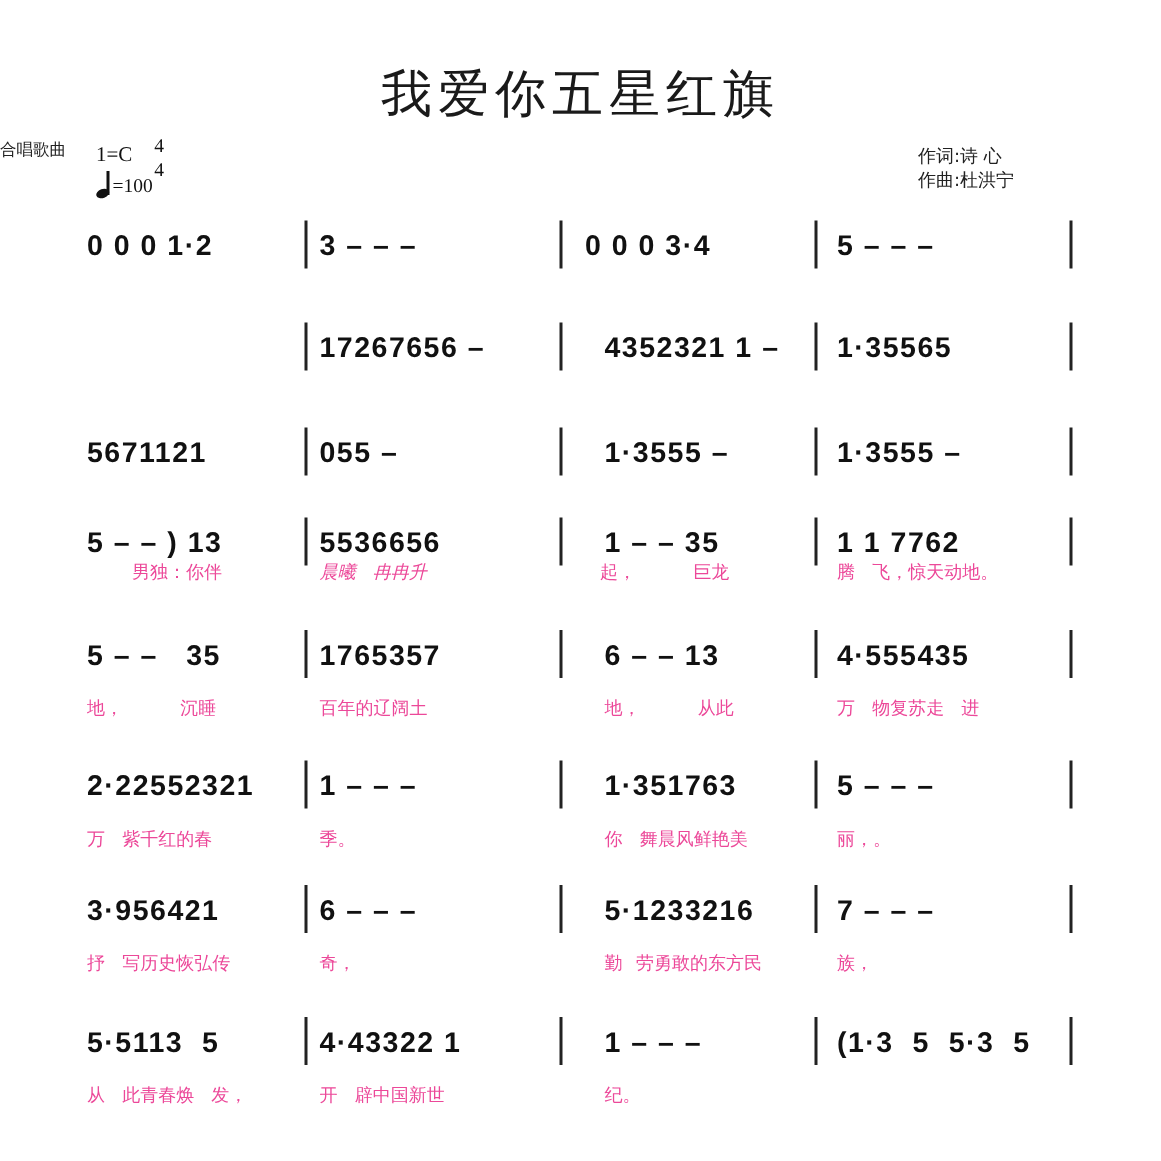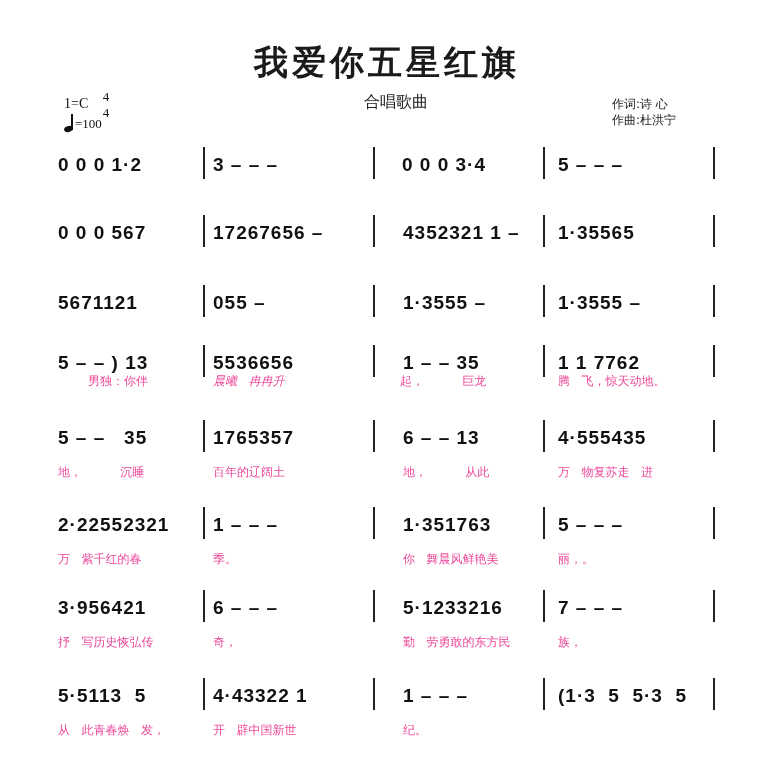--- a/index.html
+++ b/index.html
@@ -1,20 +1,20 @@
 <!DOCTYPE html>
 <html><head>
 <meta charset="utf-8">
 <style>
   html, body { margin: 0; padding: 0; background: #ffffff; }
   body { width: 774px; height: 774px; position: relative; overflow: hidden;
          font-family: "DejaVu Sans", sans-serif; color: #111; }
   .title { position: absolute; left: 0; width: 774px; top: 40px; text-align: center;
-           font-family: "DejaVu Serif", serif; font-size: 34px; letter-spacing: 4px; font-weight: bold; color: #1a1a1a; }
-  .subtitle { position: absolute; left: 0; width: 734px; top: 92px; text-align: center; font-size: 16px; color: #222; margin-left: 29px; }
+           font-family: "DejaVu Serif", serif; font-size: 34px; letter-spacing: 4px; font-weight: normal; color: #1a1a1a; }
+  .subtitle { position: absolute; left: 0; width: 734px; top: 92px; font-size: 11px; color: #222; }
   .key { position: absolute; left: 64px; top: 96px; font-family: "Liberation Serif", serif; font-size: 14px; }
   .timesig { position: absolute; left: 101px; top: 89px; font-family: "Liberation Serif", serif; font-size: 13px; line-height: 16px; text-align: center; width: 10px; }
   .tempo { position: absolute; left: 64px; top: 114px; font-family: "Liberation Serif", serif; font-size: 13px; display: flex; align-items: flex-end; }
   .note-icon { display: inline-block; width: 9px; height: 18px; position: relative; margin-right: 2px; }
   .note-icon:before { content: ""; position: absolute; right: 0; top: 0; width: 2px; height: 16px; background: #111; }
   .note-icon:after { content: ""; position: absolute; left: 0; bottom: 0; width: 9px; height: 6px; border-radius: 50%; background: #111; transform: rotate(-20deg); }
   .credits { position: absolute; left: 612px; top: 96px; font-size: 12px; line-height: 16px; color: #222; }
 
   .row { position: absolute; left: 58px; width: 660px; height: 40px; }
   .measure { position: absolute; top: 0; height: 40px; display: flex; align-items: center; }
@@ -44,33 +44,30 @@
 <div id="score">
     <div class="row" style="top: 145px;">
       <div class="measure" style="left: 0px;">
         <span class="notes">0 0 0 1·2</span>
       </div>
       <div class="bar" style="left: 145px;"></div>
       <div class="measure" style="left: 155px;">
         <span class="notes">3 – – –</span>
       </div>
       <div class="bar" style="left: 315px;"></div>
-      <div class="measure" style="left: 344px; justify-content: center;">
+      <div class="measure" style="left: 332px; justify-content: center;">
         <span class="notes">0 0 0 3·4</span>
       </div>
       <div class="bar" style="left: 485px;"></div>
       <div class="measure" style="left: 500px;">
         <span class="notes">5 – – –</span>
       </div>
       <div class="bar" style="left: 655px;"></div>
     </div>
     <div class="row" style="top: 213px;">
-      <div class="measure" style="left: 0px;">
-        <span class="notes">0 0 0 567</span>
-      </div>
       <div class="bar" style="left: 145px;"></div>
       <div class="measure" style="left: 155px;">
         <span class="notes">17267656 –</span>
       </div>
       <div class="bar" style="left: 315px;"></div>
       <div class="measure" style="left: 345px;">
         <span class="notes">4352321 1 –</span>
       </div>
       <div class="bar" style="left: 485px;"></div>
       <div class="measure" style="left: 500px;">
@@ -170,21 +167,21 @@
       <div class="lyric" style="top: 46px; left: 0px;">抒   写历史恢弘传</div>
       <div class="measure" style="left: 155px;">
         <span class="notes">6 – – –</span>
       </div>
       <div class="bar" style="left: 315px;"></div>
       <div class="lyric" style="top: 46px; left: 155px;">奇，</div>
       <div class="measure" style="left: 345px;">
         <span class="notes">5·1233216</span>
       </div>
       <div class="bar" style="left: 485px;"></div>
-      <div class="lyric" style="top: 46px; left: 345px;">勤   劳勇敢的东方民</div>
+      <div class="lyric" style="top: 46px; left: 345px; font-family: Liberation Serif, serif;">勤   劳勇敢的东方民</div>
       <div class="measure" style="left: 500px;">
         <span class="notes">7 – – –</span>
       </div>
       <div class="bar" style="left: 655px;"></div>
       <div class="lyric" style="top: 46px; left: 500px;">族，</div>
     </div>
     <div class="row" style="top: 676px; text-decoration: underline;">
       <div class="measure" style="left: 0px;">
         <span class="notes">5·5113  5</span>
       </div>

